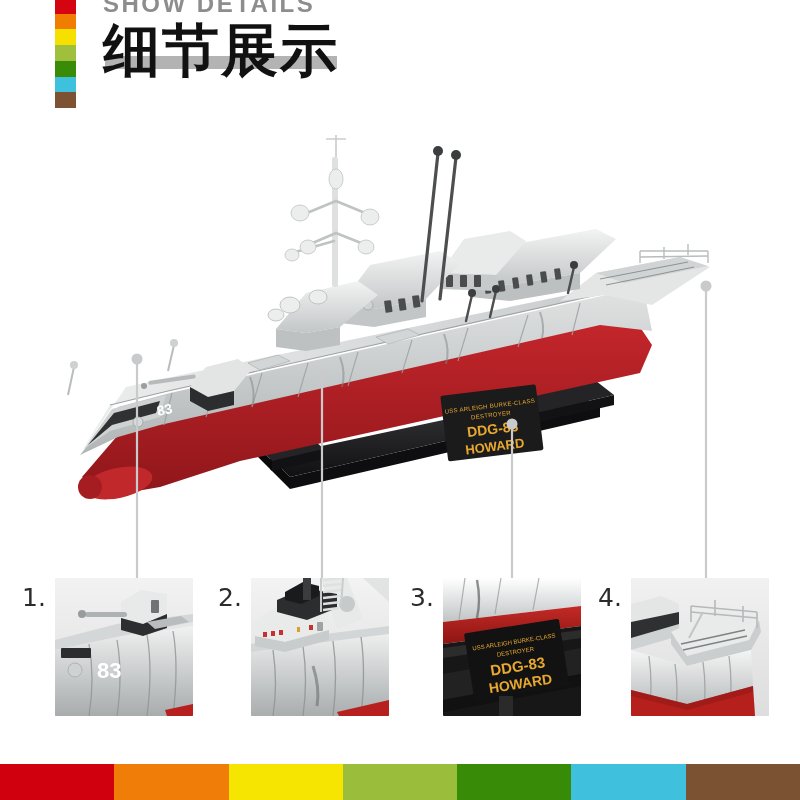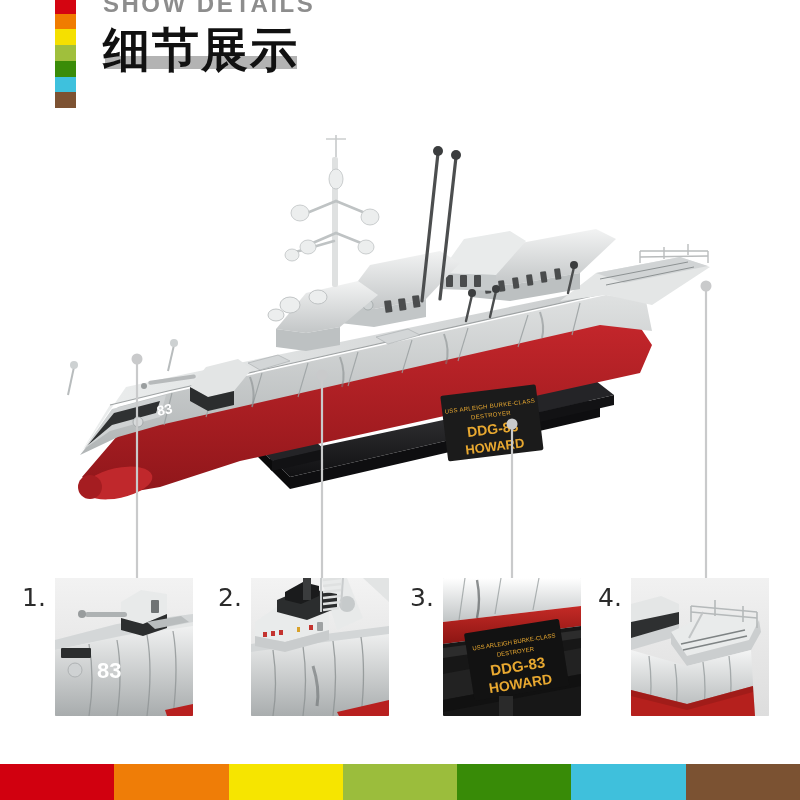--- a/index.html
+++ b/index.html
@@ -45,21 +45,21 @@
   .title-hl {
     position: absolute;
     left: 2px; right: 2px;
     bottom: 9px; height: 13px;
     background: #b3b3b3;
     z-index: 0;
   }
   .title-cn {
     position: relative;
     z-index: 1;
-    font-size: 47px;
+    font-size: 57px;
     font-weight: 700;
     color: #111111;
     letter-spacing: 2px;
     line-height: 56px;
     white-space: nowrap;
     font-family: "DejaVu Sans", "Liberation Sans", sans-serif;
   }
 
   
   .hero {

